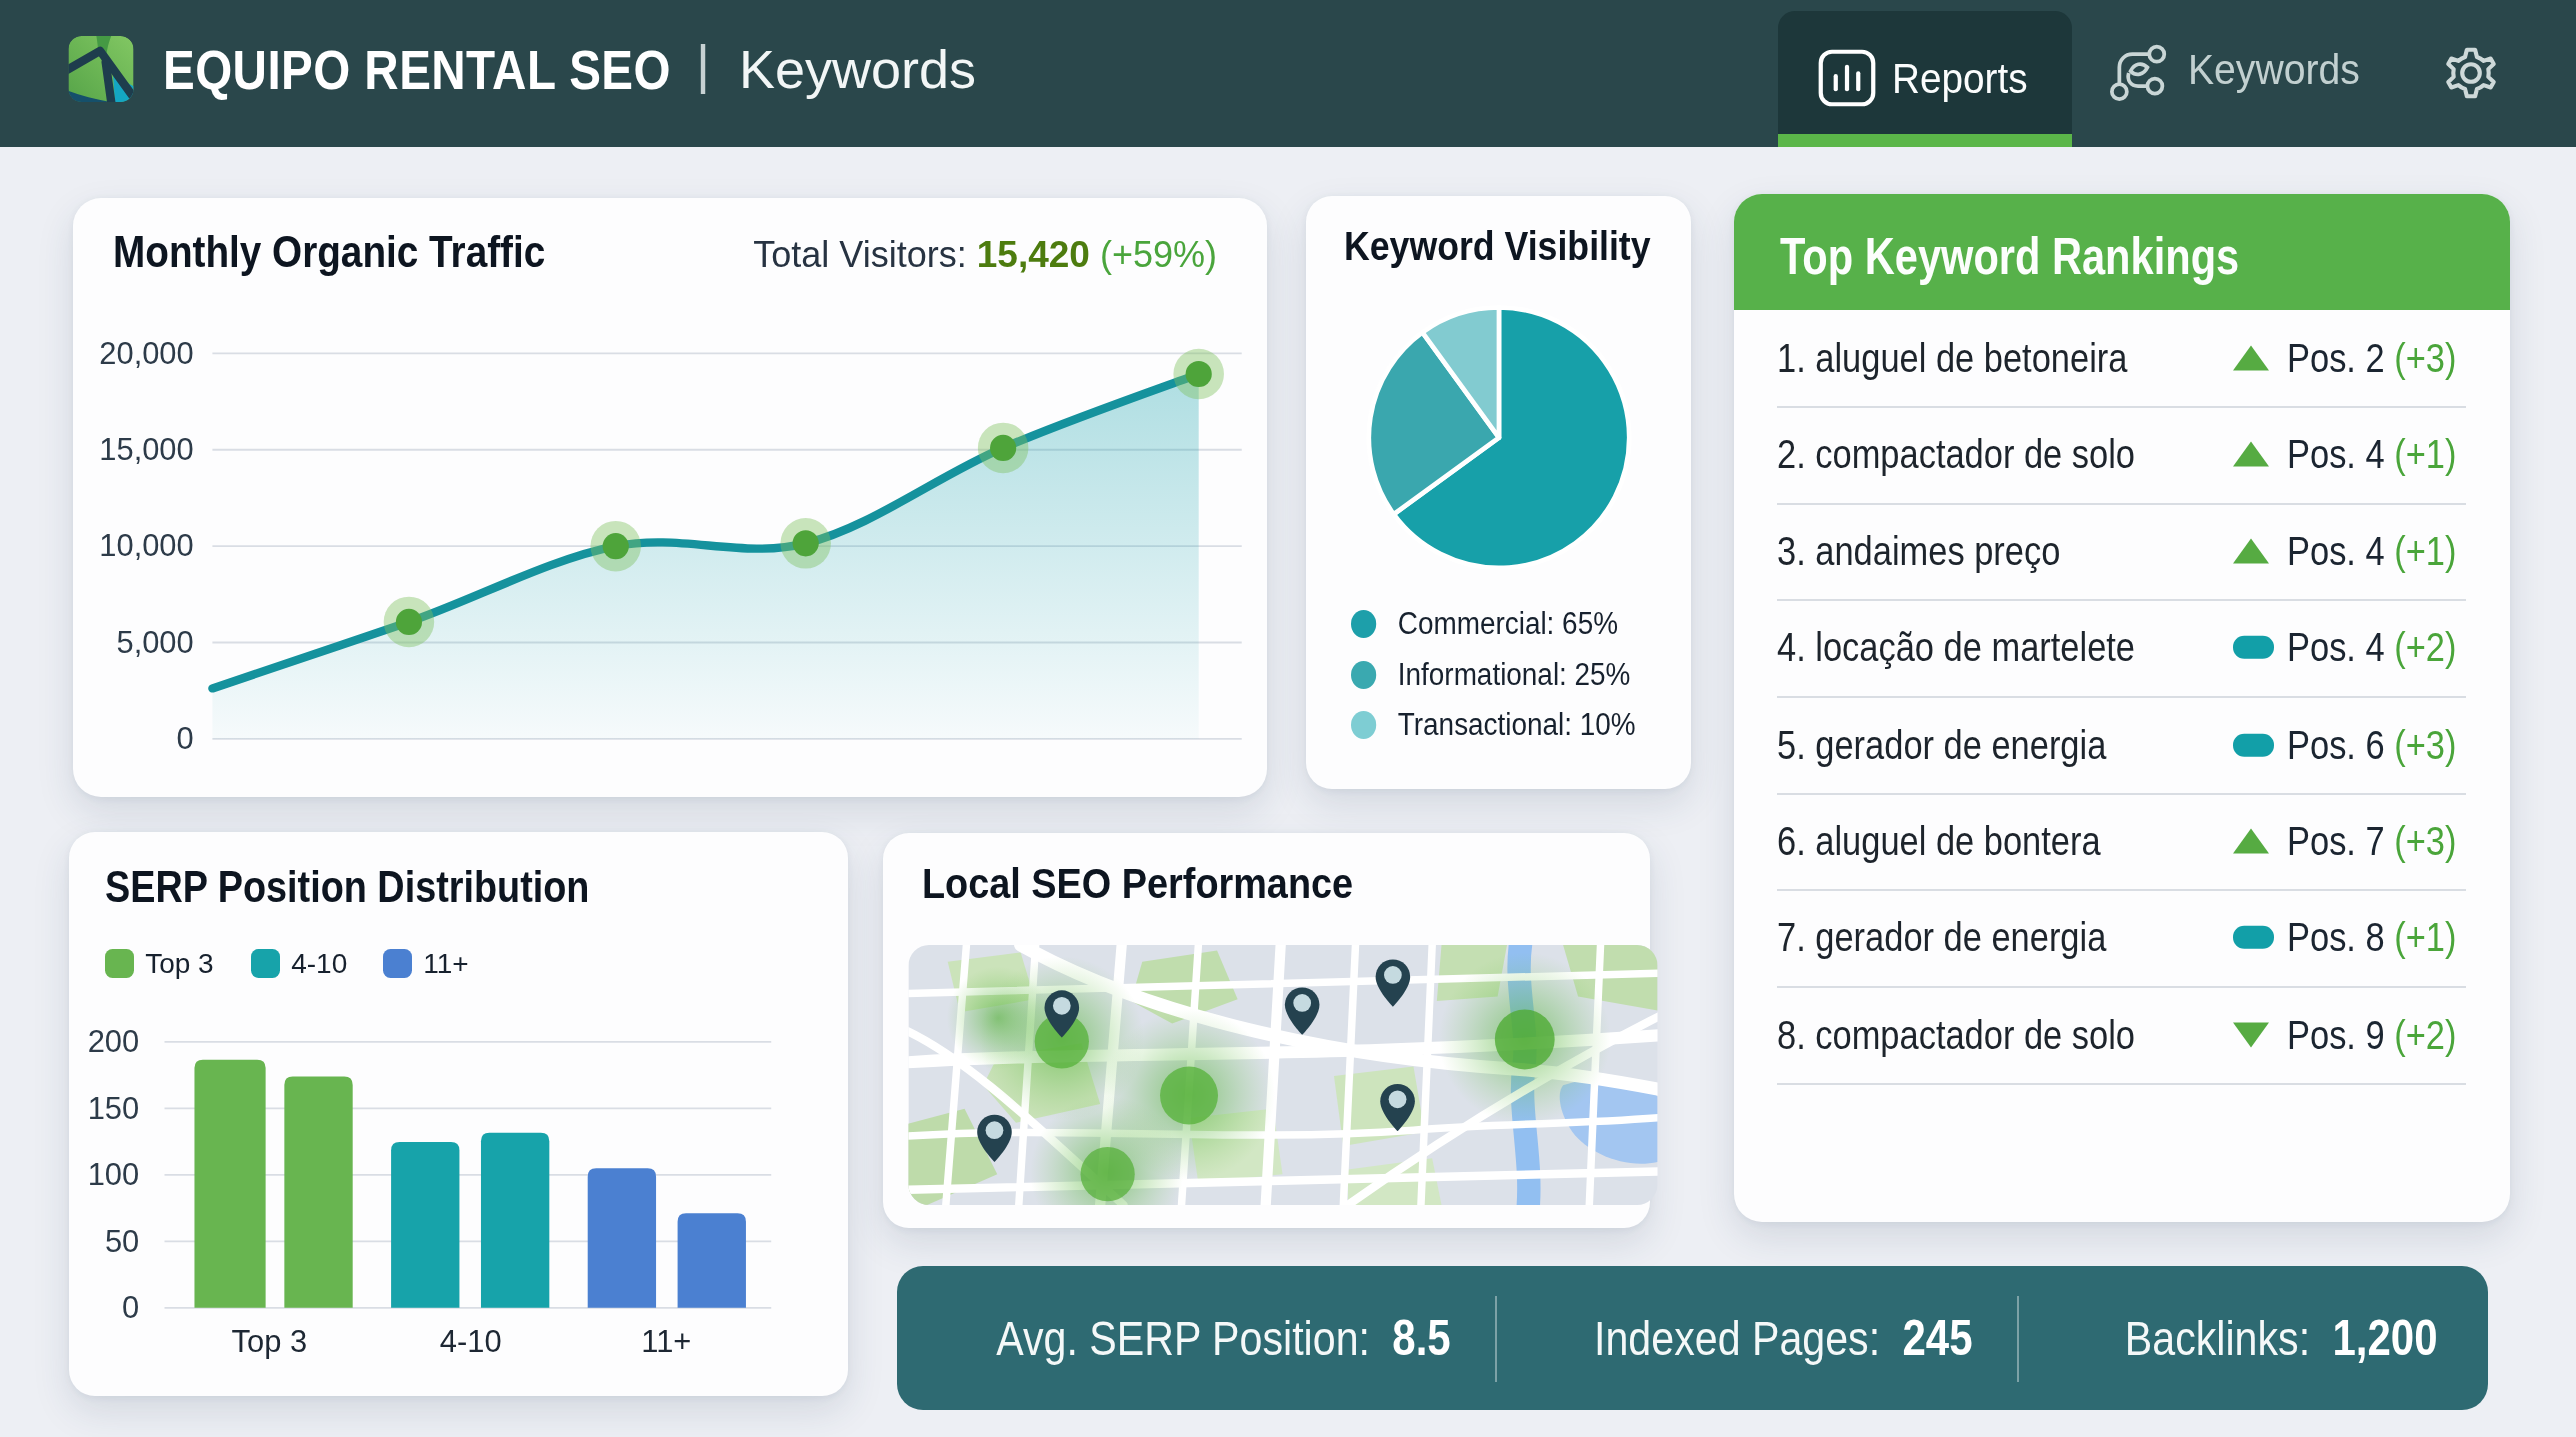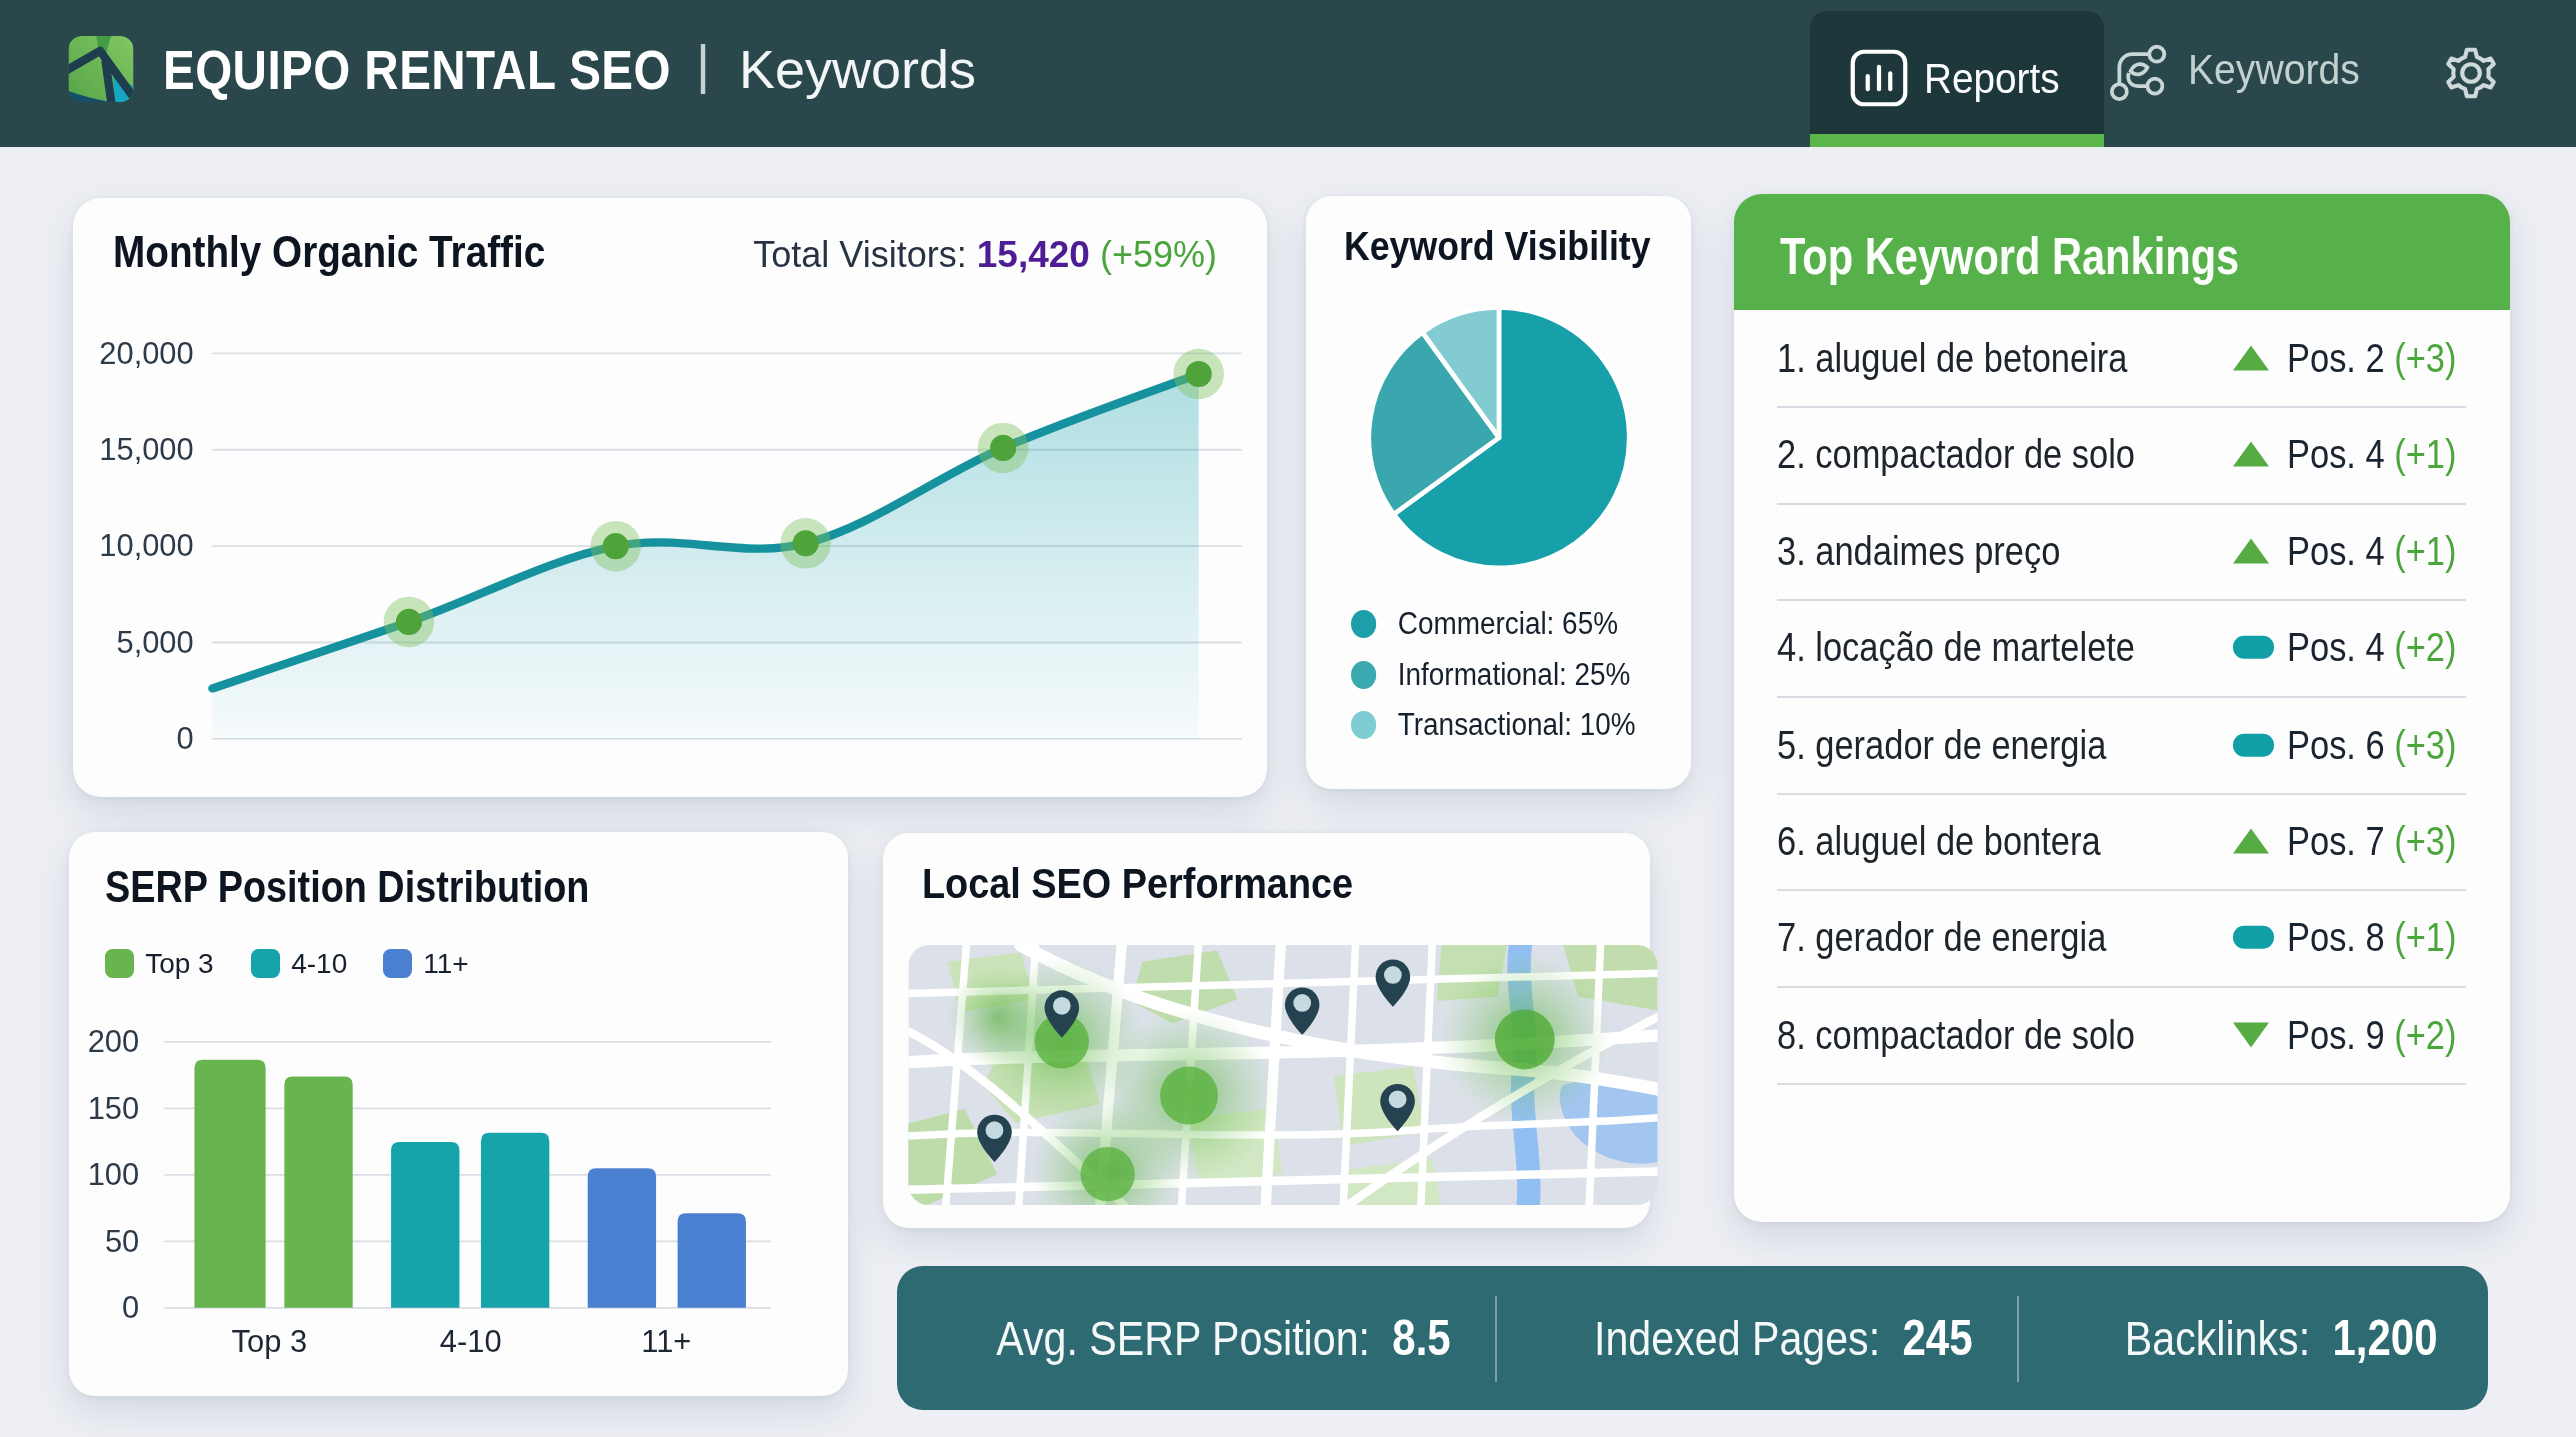--- a/index.html
+++ b/index.html
@@ -6,30 +6,30 @@
   html,body { width:2576px; height:1438px; overflow:hidden; }
   body { background:#edeff4; font-family:"Liberation Sans", sans-serif; position:relative; }
   .card { position:absolute; background:#fdfdfe; border-radius:28px; box-shadow:0 15px 37px rgba(40,60,90,0.13), 0 1.9px 7.5px rgba(40,60,90,0.06); }
 
   
   #header { position:absolute; left:0; top:0; width:2576px; height:147px; background:#2a474b; }
   #logo { position:absolute; left:68px; top:36px; width:66px; height:66px; }
   #brand { position:absolute; left:163px; top:37px; font-size:56px; font-weight:bold; color:#ffffff; white-space:nowrap; transform:scaleX(0.85); transform-origin:left center; letter-spacing:0.5px; }
   #brandsep { position:absolute; left:696px; top:33px; font-size:54px; font-weight:300; color:#c7d2d3; }
   #dash { position:absolute; left:739px; top:38px; font-size:54px; color:#f2f6f6; }
-  #tab-reports { position:absolute; left:1778px; top:11.2px; width:294px; height:136px; background:#1d373a; border-radius:17px 17px 0 0;margin-left:32px; }
+  #tab-reports { position:absolute; left:1778px; top:11.2px; width:294px; height:136px; background:#1d373a; border-radius:17px 17px 0 0; }
   #tab-reports .bar { position:absolute; left:0; bottom:0; width:100%; height:13px; background:#5bb649; }
   #tab-reports .txt { position:absolute; left:114px; top:43px; font-size:43px; color:#fbfdfd; transform:scaleX(0.90); transform-origin:left center; }
   #nav-keywords { position:absolute; left:2188px; top:45px; font-size:43px; color:#c2d0d0; transform:scaleX(0.91); transform-origin:left center; }
 
   
   #card1 { left:73px; top:198px; width:1194px; height:599px; }
   #card1 h2 { position:absolute; left:40px; top:28px; font-size:45px; font-weight:bold; color:#0d1520; white-space:nowrap; transform:scaleX(0.86); transform-origin:left center; }
   #tv { position:absolute; right:50px; top:36px; font-size:36px; color:#273342; white-space:nowrap; }
-  #tv b { color:#4c1d95; font-size:37px; }
+  #tv b { color:#4d7c0f; font-size:37px; }
   #tv .grn { color:#4aa53c; }
 
   
   #card2 { left:1306px; top:196px; width:385px; height:593px; border-radius:26px;text-decoration:underline; }
   #card2 h2 { position:absolute; left:38px; top:27px; font-size:41px; font-weight:bold; color:#0d1520; white-space:nowrap; transform:scaleX(0.87); transform-origin:left center; }
   .leg2 { position:absolute; left:45px; font-size:31px; color:#17212e; white-space:nowrap; transform:scaleX(0.9); transform-origin:left center; }
   .leg2 .dot { display:inline-block; width:28px; height:28px; border-radius:50%; margin-right:24px; vertical-align:-3.7px; }
 
   
   #card3 { left:1734px; top:194px; width:776px; height:1028px; overflow:hidden;padding-left:25px; }

